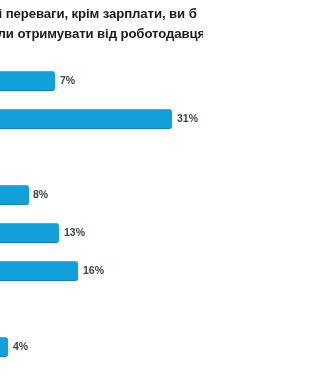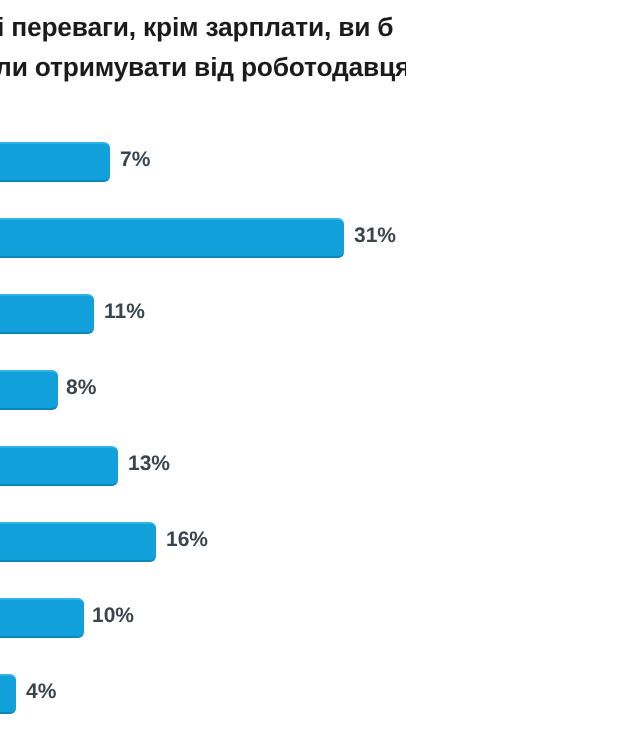--- a/index.html
+++ b/index.html
@@ -99,39 +99,31 @@
 
   <div id="plot-area">
       <div class="bar-row" style="top: 13px;">
         <div class="bar" style="width: 81px; background: rgb(18, 160, 219);"></div>
         <span class="bar-label" style="left: 60px; color: rgb(59, 69, 80);">7%</span>
       </div>
       <div class="bar-row" style="top: 51px;">
         <div class="bar" style="width: 198px; background: rgb(18, 160, 219);"></div>
         <span class="bar-label" style="left: 177px; color: rgb(59, 69, 80);">31%</span>
       </div>
-      <div class="bar-row" style="top: 89px;">
-        <div class="bar" style="width: 73px; background: rgb(18, 160, 219);"></div>
-        <span class="bar-label" style="left: 52px; color: rgb(59, 69, 80);">11%</span>
-      </div>
       <div class="bar-row" style="top: 127px;">
         <div class="bar" style="width: 55px; background: rgb(18, 160, 219);"></div>
         <span class="bar-label" style="left: 33px; color: rgb(59, 69, 80);">8%</span>
       </div>
       <div class="bar-row" style="top: 165px; padding-left: 10px;">
         <div class="bar" style="width: 85px; background: rgb(18, 160, 219);"></div>
         <span class="bar-label" style="left: 64px; color: rgb(59, 69, 80);">13%</span>
       </div>
       <div class="bar-row" style="top: 203px;">
         <div class="bar" style="width: 104px; background: rgb(18, 160, 219);"></div>
         <span class="bar-label" style="left: 83px; color: rgb(59, 69, 80);">16%</span>
       </div>
-      <div class="bar-row" style="top: 241px;">
-        <div class="bar" style="width: 68px; background: rgb(18, 160, 219);"></div>
-        <span class="bar-label" style="left: 46px; color: rgb(59, 69, 80);">10%</span>
-      </div>
       <div class="bar-row" style="top: 279px;">
         <div class="bar" style="width: 34px; background: rgb(18, 160, 219);"></div>
         <span class="bar-label" style="left: 13px; color: rgb(59, 69, 80);">4%</span>
       </div>
     </div>
 
 </div>
 
 </body></html>

